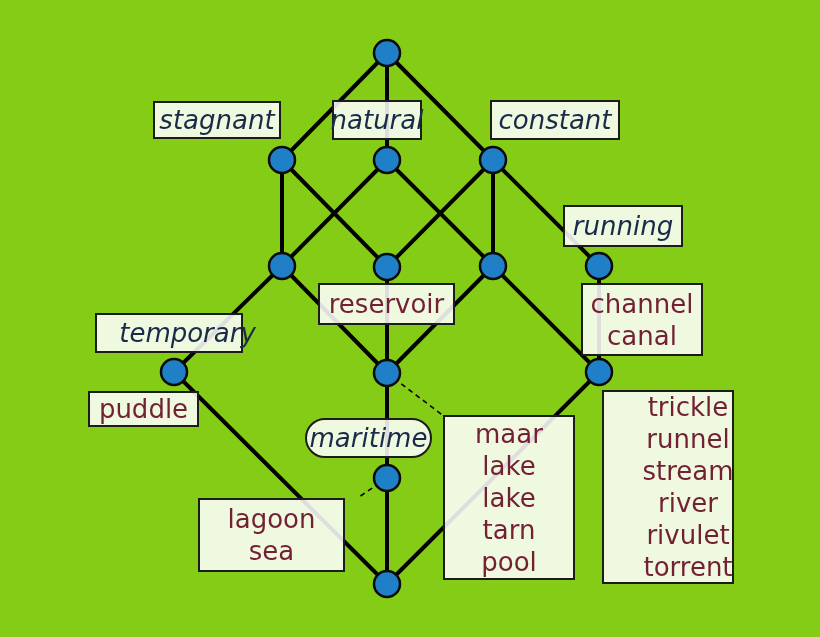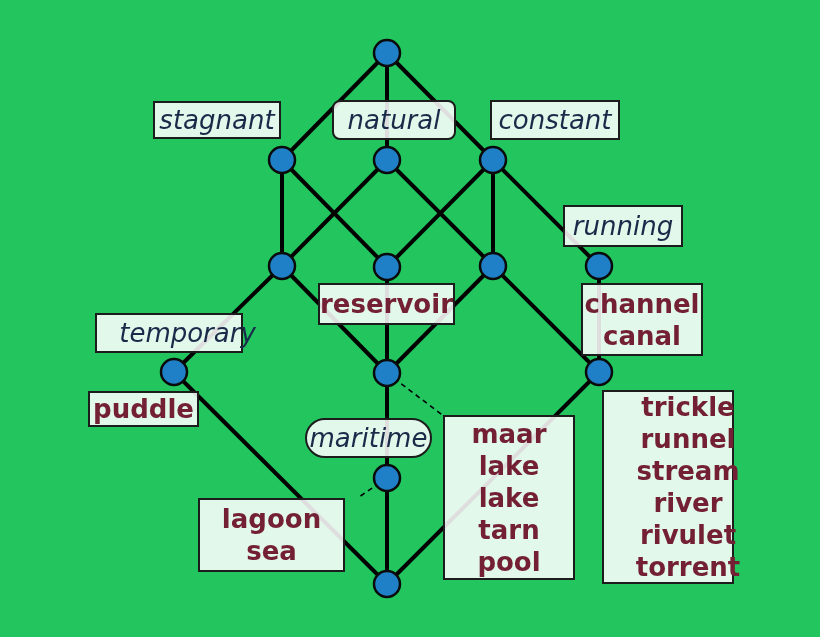--- a/index.html
+++ b/index.html
@@ -4,21 +4,21 @@
 <style>
   html, body { margin: 0; padding: 0; }
   body {
     background: #f5f5f6;
     font-family: "DejaVu Sans", sans-serif;
   }
   #canvas {
     position: relative;
     width: 820px;
     height: 637px;
-    background: #22c55e;
+    background: #84cc16;
     overflow: hidden;
   }
   #lattice-svg {
     position: absolute;
     left: 0; top: 0;
     width: 820px; height: 637px;
   }
   .label {
     position: absolute;
     box-sizing: border-box;
@@ -32,21 +32,20 @@
     line-height: 32px;
     text-align: center;
     white-space: nowrap;
   }
   .label.attribute {
     font-style: italic;
     color: #1a2b4a;
   }
   .label.object {
     color: #731f34;
-    font-weight: bold;
   }
   .label span { display: block; }
 </style>
 </head>
 <body>
 
 <div id="canvas">
   <svg id="lattice-svg" viewBox="0 0 820 637" xmlns="http://www.w3.org/2000/svg">
       <line x1="387" y1="53" x2="282" y2="160" stroke="#000000" stroke-width="4"></line>
       <line x1="387" y1="53" x2="387" y2="160" stroke="#000000" stroke-width="4"></line>
@@ -80,21 +79,21 @@
       <circle cx="599" cy="266" r="13" fill="#1f80c7" stroke="#0a0a0a" stroke-width="2.5"></circle>
       <circle cx="174" cy="372" r="13" fill="#1f80c7" stroke="#0a0a0a" stroke-width="2.5"></circle>
       <circle cx="387" cy="373" r="13" fill="#1f80c7" stroke="#0a0a0a" stroke-width="2.5"></circle>
       <circle cx="599" cy="372" r="13" fill="#1f80c7" stroke="#0a0a0a" stroke-width="2.5"></circle>
       <circle cx="387" cy="478" r="13" fill="#1f80c7" stroke="#0a0a0a" stroke-width="2.5"></circle>
       <circle cx="387" cy="584" r="13" fill="#1f80c7" stroke="#0a0a0a" stroke-width="2.5"></circle>
     </svg>
 <div class="label attribute" style="left: 153px; top: 101px; width: 128px; height: 38px;">
       <span>stagnant</span>
     </div>
-    <div class="label attribute" style="left: 332px; top: 100px; width: 124px; height: 40px; border-radius: 8px;">
+    <div class="label attribute" style="left: 332px; top: 100px; width: 90px; height: 40px;">
       <span>natural</span>
     </div>
     <div class="label attribute" style="left: 490px; top: 100px; width: 130px; height: 40px;">
       <span>constant</span>
     </div>
     <div class="label attribute" style="left: 563px; top: 205px; width: 120px; height: 42px;">
       <span>running</span>
     </div>
     <div class="label attribute" style="left: 95px; top: 313px; width: 148px; height: 40px; padding-left: 37px;">
       <span>temporary</span>

